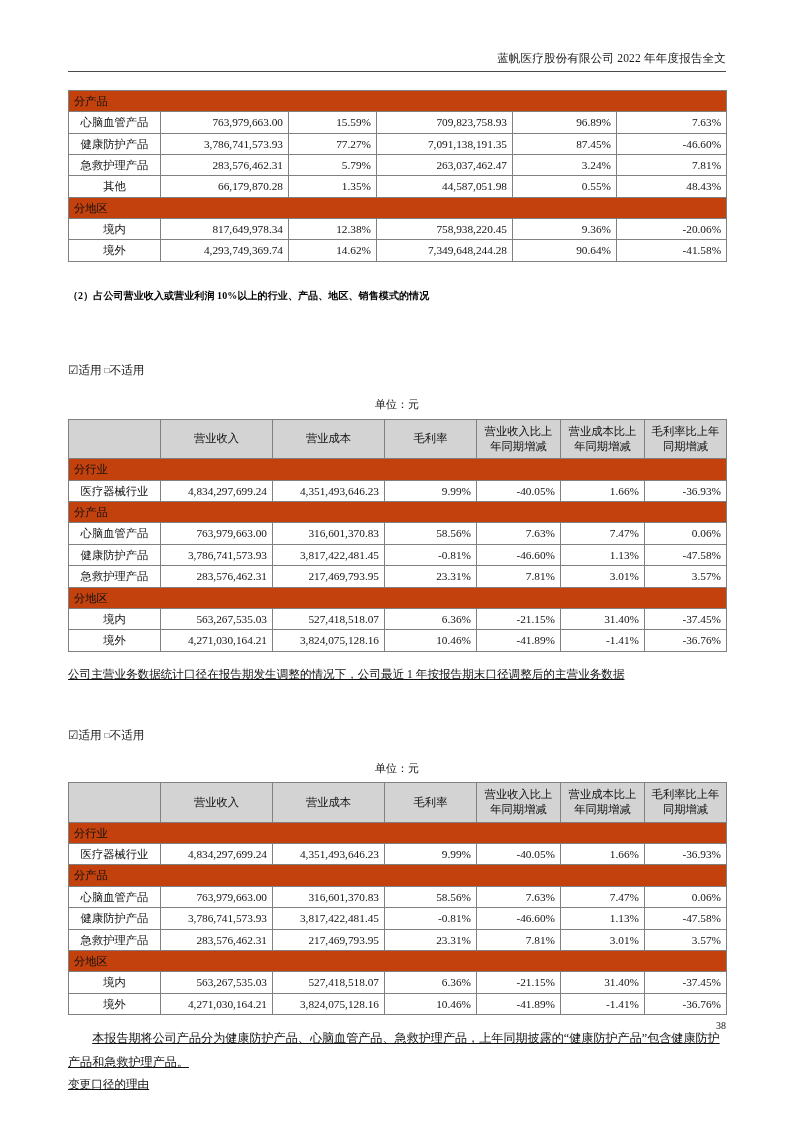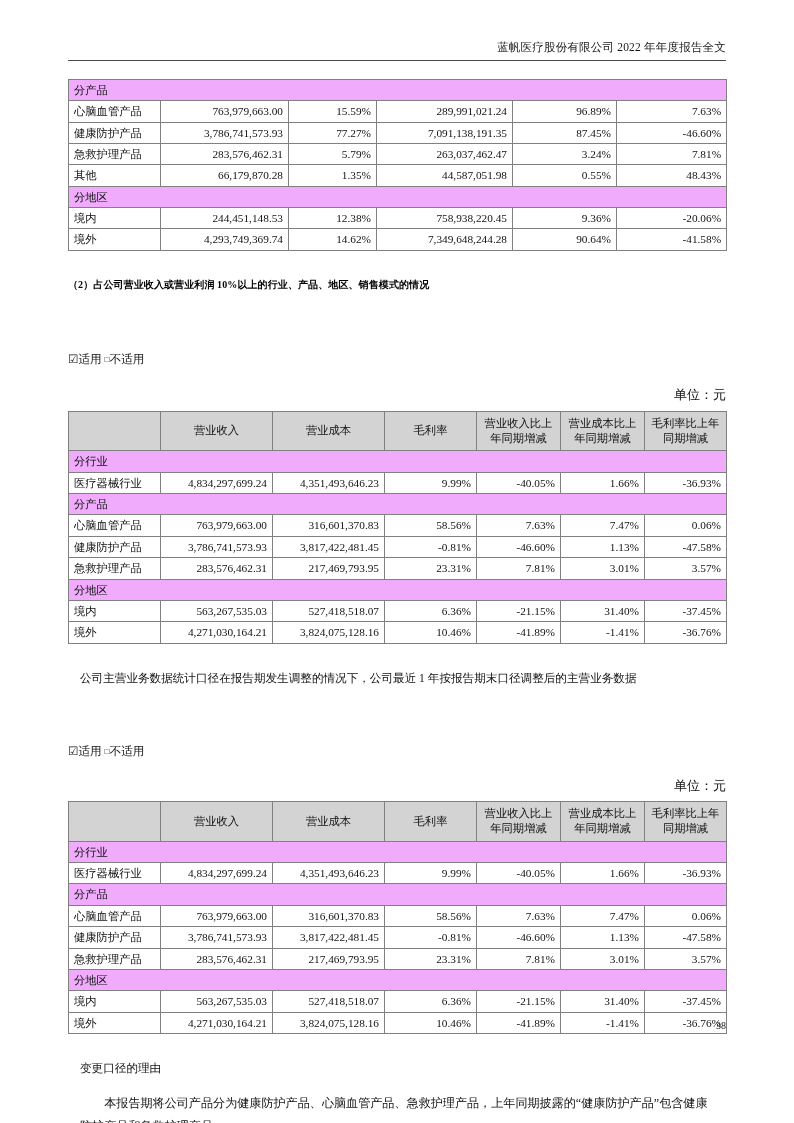--- a/index.html
+++ b/index.html
@@ -19,39 +19,40 @@
     position: absolute;
     left: 0; top: 0;
     width: 794px;
     height: 1123px;
     box-sizing: border-box;
     padding: 0 68px;
   }
 
   
   .doc-header {
-    padding-top: 41px;
+    padding-top: 52px;
     text-align: right;
     font-size: 11.5px;
     letter-spacing: 0.2px;
     color: #1a1a1a;
     line-height: 1.2;
   }
   .header-rule {
     margin-top: 5px;
     border-bottom: 1px solid #4a4a4a;
     width: 100%;
   }
 
   
   .para {
     font-size: 11.6px;
     line-height: 1.85;
     color: #111;
-    margin: 12px;
+    margin: 0;
+    text-decoration: underline;
   }
   .para-indent {
     text-indent: 2em;
     font-size: 12.1px;
     line-height: 1.95;
   }
   .heading {
     font-weight: bold;
     font-size: 10px;
     line-height: 1.6;
@@ -62,22 +63,22 @@
     font-size: 11.6px;
     line-height: 1.6;
     color: #111;
     margin-top: 36px;
   }
   .checkline .box-off {
     font-size: 8.5px;
     vertical-align: 1px;
   }
   .unit-line {
-    text-align: right;
-    font-size: 13px;
+    text-align: center;
+    font-size: 11px;
     color: #111;
     line-height: 1.5;
   }
   .sp-6  { height: 6px; }
   .sp-8  { height: 8px; }
   .sp-12 { height: 12px; }
   .sp-14 { height: 14px; }
   .sp-16 { height: 16px; }
   .sp-18 { height: 18px; }
   .sp-22 { height: 22px; }
@@ -94,23 +95,23 @@
   table.fin td, table.fin th {
     border: 1px solid #808080;
     padding: 2px 5px;
     line-height: 1.45;
     font-weight: normal;
     vertical-align: middle;
     white-space: nowrap;
     overflow: hidden;
   }
   td.num  { text-align: right; }
-  td.lbl  { text-align: left; }
+  td.lbl  { text-align: center; }
   tr.band td {
-    background: #f0abfc;
+    background: #c2410c;
     text-align: left;
   }
   tr.hdr td {
     background: #d3d3d3;
     text-align: center;
     line-height: 1.35;
     white-space: normal;
     padding: 4px 3px;
   }
 
@@ -146,21 +147,21 @@
     </colgroup>
     <tbody>
 
       <tr class="band">
         <td colspan="6">分产品</td>
       </tr>
       <tr>
         <td class="lbl">心脑血管产品</td>
         <td class="num">763,979,663.00</td>
         <td class="num">15.59%</td>
-        <td class="num">289,991,021.24</td>
+        <td class="num">709,823,758.93</td>
         <td class="num">96.89%</td>
         <td class="num">7.63%</td>
       </tr>
       <tr>
         <td class="lbl">健康防护产品</td>
         <td class="num">3,786,741,573.93</td>
         <td class="num">77.27%</td>
         <td class="num">7,091,138,191.35</td>
         <td class="num">87.45%</td>
         <td class="num">-46.60%</td>
@@ -180,21 +181,21 @@
         <td class="num">44,587,051.98</td>
         <td class="num">0.55%</td>
         <td class="num">48.43%</td>
       </tr>
 
       <tr class="band">
         <td colspan="6">分地区</td>
       </tr>
       <tr>
         <td class="lbl">境内</td>
-        <td class="num">244,451,148.53</td>
+        <td class="num">817,649,978.34</td>
         <td class="num">12.38%</td>
         <td class="num">758,938,220.45</td>
         <td class="num">9.36%</td>
         <td class="num">-20.06%</td>
       </tr>
       <tr>
         <td class="lbl">境外</td>
         <td class="num">4,293,749,369.74</td>
         <td class="num">14.62%</td>
         <td class="num">7,349,648,244.28</td>
@@ -411,22 +412,22 @@
         <td class="num">10.46%</td>
         <td class="num">-41.89%</td>
         <td class="num">-1.41%</td>
         <td class="num">-36.76%</td>
       </tr>
     </tbody>
   </table>
 
   <div class="sp-12"></div>
 
+  <div class="para para-indent">本报告期将公司产品分为健康防护产品、心脑血管产品、急救护理产品，上年同期披露的“健康防护产品”包含健康防护产品和急救护理产品。</div>
   <div class="para">变更口径的理由</div>
-  <div class="para para-indent">本报告期将公司产品分为健康防护产品、心脑血管产品、急救护理产品，上年同期披露的“健康防护产品”包含健康防护产品和急救护理产品。</div>
 
   <div class="sp-26"></div>
 
 
   <div class="sp-22"></div>
 
 
   <div class="sp-8"></div>
 
   <table class="fin">

